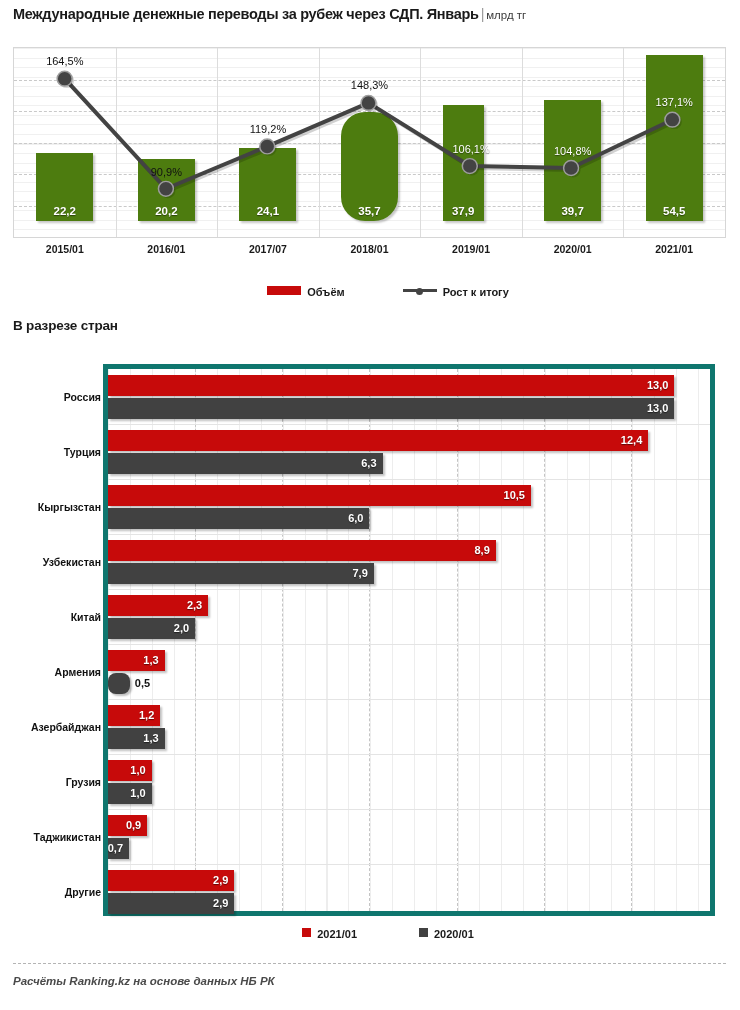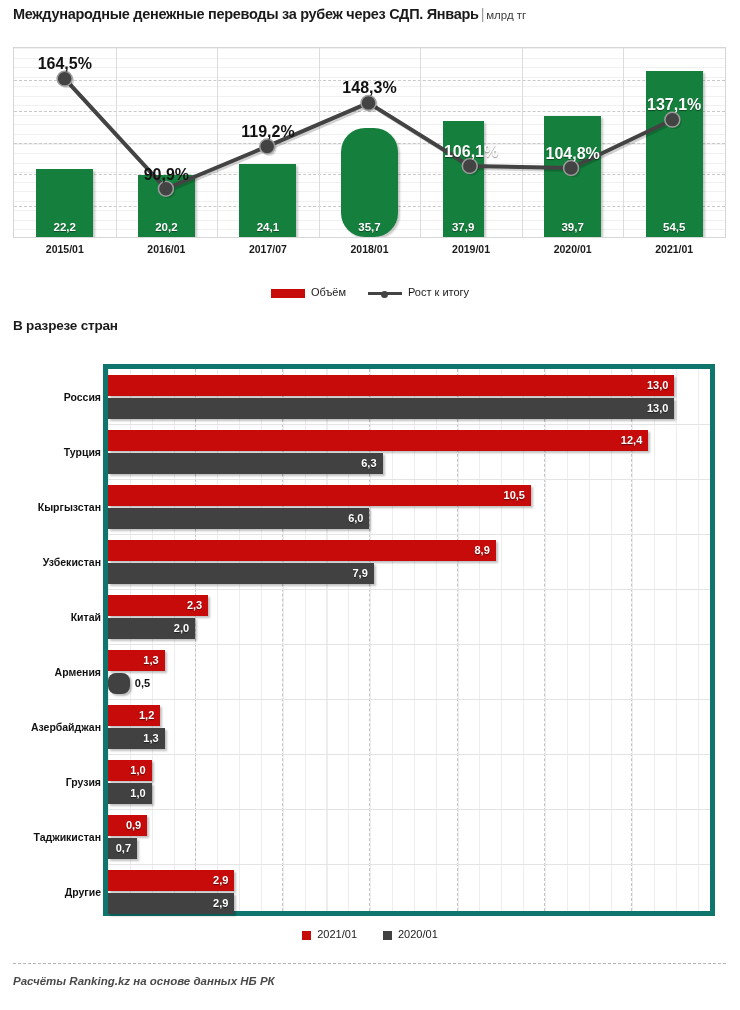--- a/index.html
+++ b/index.html
@@ -44,51 +44,51 @@
   }
   .major-grid-h{
     position:absolute; left:0; right:0; height:0;
     border-top:1px dashed #c9c9c9;
   }
   .vcat-line{
     position:absolute; top:0; bottom:0; width:0;
     border-left:1px solid #dcdcdc;
   }
   .bar-v{
-    position:absolute; bottom:0;
-    background:#15803d;
+    position:absolute; bottom:16px;
+    background:#4d7c0f;
     box-shadow:2px 2px 2px rgba(0,0,0,0.22);
   }
   .bar-v .bval{
     position:absolute; left:0; right:0; bottom:4px;
     text-align:center; color:#ffffff;
     font-size:11.5px; font-weight:bold;
     text-shadow:0 1px 1px rgba(0,0,0,0.45);
   }
   .line-svg{position:absolute;left:0;top:0;width:100%;height:100%;}
   .pct-label{
     position:absolute; 
-    font-size:16px; font-weight:bold; color:#111111;
+    font-size:11px; font-weight:normal; color:#111111;
     white-space:nowrap; transform:translateX(-50%);
   }
   .pct-label.onbar{color:#ffffff;text-shadow:0 1px 1px rgba(0,0,0,0.45);}
 
   
   .xcats{position:absolute; left:13px; top:243px; width:713px; height:20px;}
   .xcat{
     position:absolute; top:0; transform:translateX(-50%);
     font-size:10.5px; font-weight:bold; color:#1a1a1a; white-space:nowrap;
   }
 
   
   .legend1{
     position:absolute; left:0; top:286px; width:740px;
     display:flex; justify-content:center; align-items:center; gap:22px;
   }
-  .lg-item{display:flex;align-items:flex-end;gap:6px;font-size:11px;font-weight:normal;white-space:nowrap;}
+  .lg-item{display:flex;align-items:flex-start;gap:6px;font-size:11px;font-weight:bold;white-space:nowrap;margin-left:36px;}
   .sw-bar{width:34px;height:9px;background:#c70a0a;display:inline-block;}
   .sw-line{position:relative;width:34px;height:9px;display:inline-block;}
   .sw-line::before{
     content:"";position:absolute;left:0;top:3px;width:34px;height:3px;background:#434343;
   }
   .sw-line::after{
     content:"";position:absolute;left:13px;top:1.5px;width:7px;height:7px;border-radius:50%;
     background:#434343;
   }
 
@@ -324,21 +324,21 @@
         </div>
         <div class="hbar cur" style="left: 0px; top: 390.5px; width: 43.5714px;">
           <span class="hval">1,0</span>
         </div>
         <div class="hbar prev" style="left: 0px; top: 413.5px; width: 43.5714px;">
           <span class="hval">1,0</span>
         </div>
         <div class="hbar cur" style="left: 0px; top: 445.5px; width: 39.2143px;">
           <span class="hval">0,9</span>
         </div>
-        <div class="hbar prev" style="left: 0px; top: 468.5px; width: 29px;">
+        <div class="hbar prev" style="left: 0px; top: 468.5px; width: 21px;">
           <span class="hval">0,7</span>
         </div>
         <div class="hbar cur" style="left: 0px; top: 500.5px; width: 126.357px;">
           <span class="hval">2,9</span>
         </div>
         <div class="hbar prev" style="left: 0px; top: 523.5px; width: 126.357px;">
           <span class="hval">2,9</span>
         </div>
       </div>
     <div id="c2-cats">

